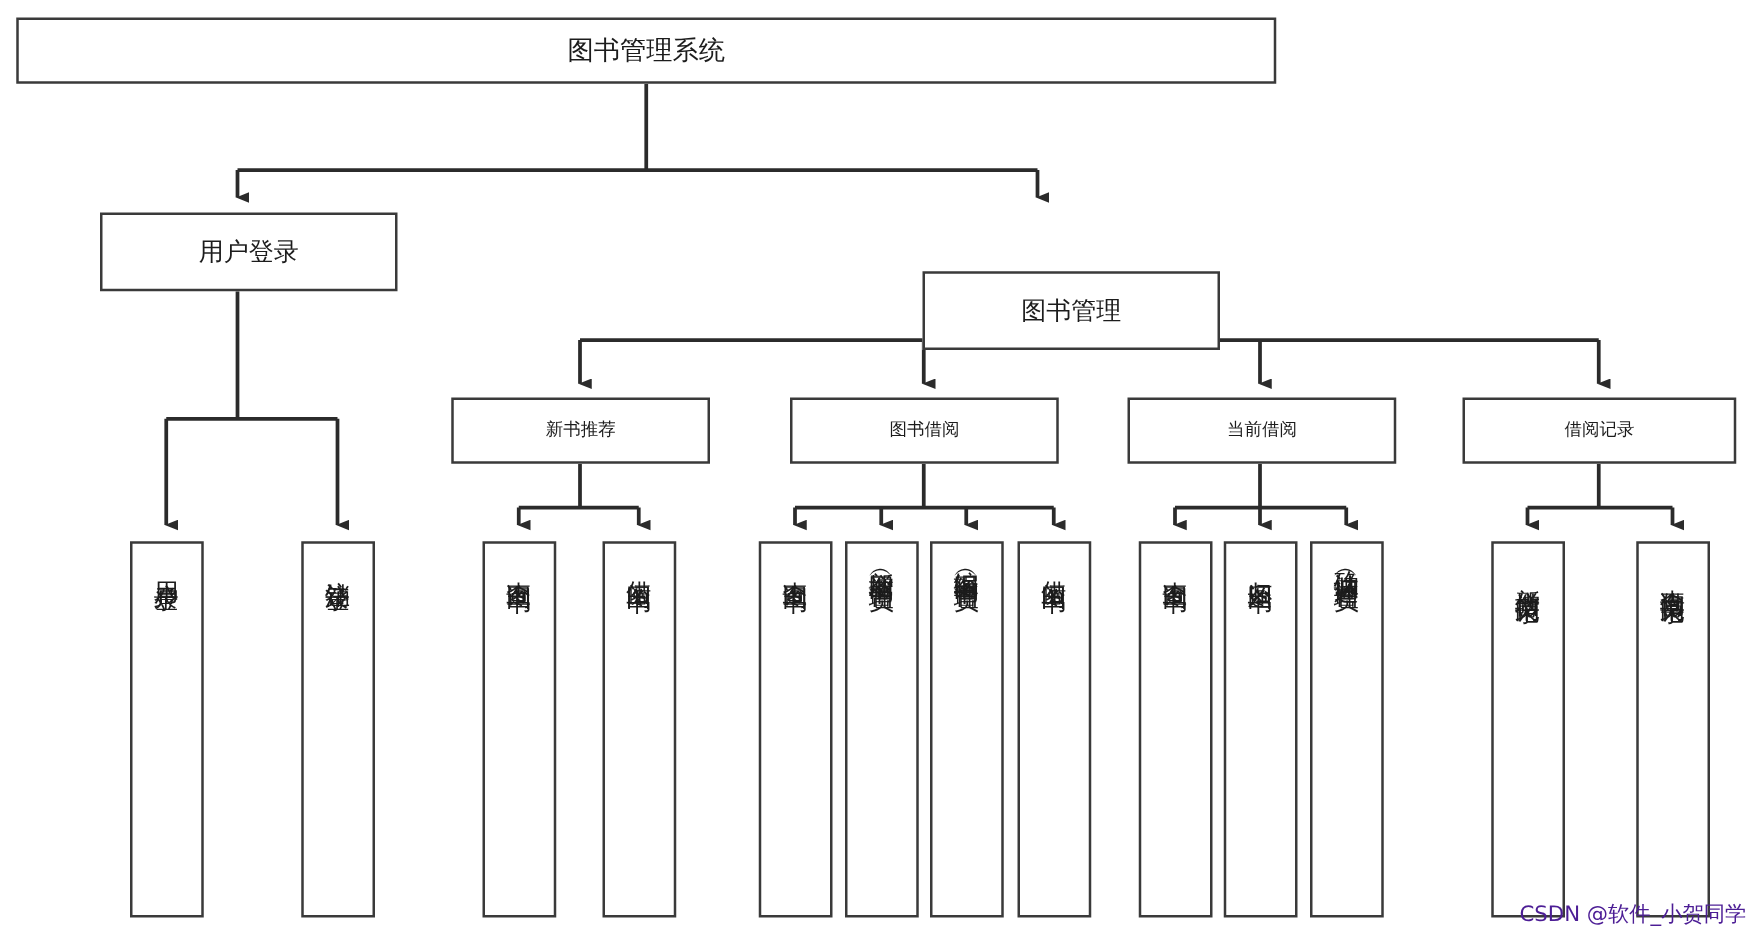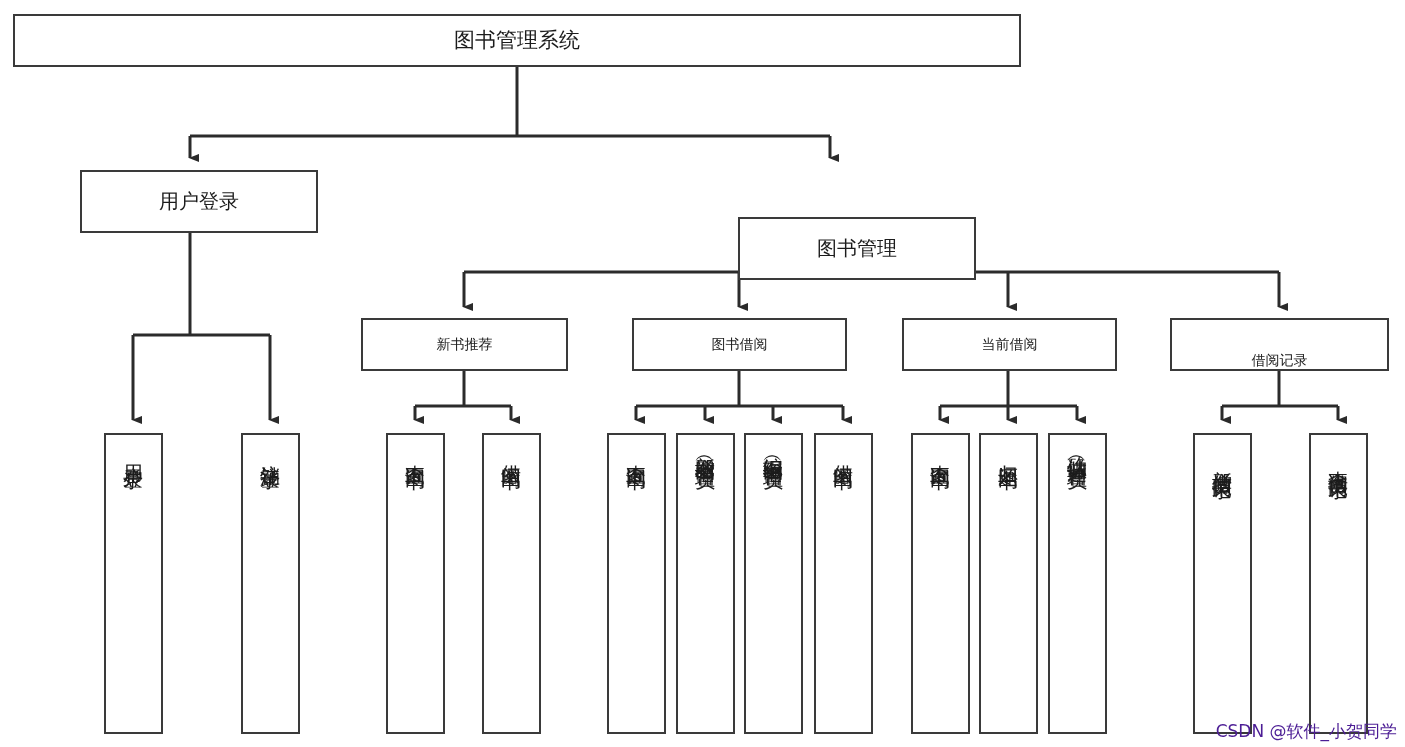--- a/index.html
+++ b/index.html
@@ -147,21 +147,21 @@
   </div>
 
   <div class="node-box node-l3" style="left:632px; top:318px; width:215px; height:53px;">
     <span class="node-label">图书借阅</span>
   </div>
 
   <div class="node-box node-l3" style="left:902px; top:318px; width:215px; height:53px;align-items:center;">
     <span class="node-label">当前借阅</span>
   </div>
 
-  <div class="node-box node-l3" style="left:1170px; top:318px; width:219px; height:53px;align-items:flex-end;">
+  <div class="node-box node-l3" style="left:1170px; top:318px; width:219px; height:53px;">
     <span class="node-label">借阅记录</span>
   </div>
 
   <div class="node-box node-leaf" style="left:104px; top:433px; width:59px; height:301px;">
     <span class="node-label">用户登录</span>
   </div>
 
   <div class="node-box node-leaf" style="left:241px; top:433px; width:59px; height:301px;">
     <span class="node-label">注销登录</span>
   </div>

